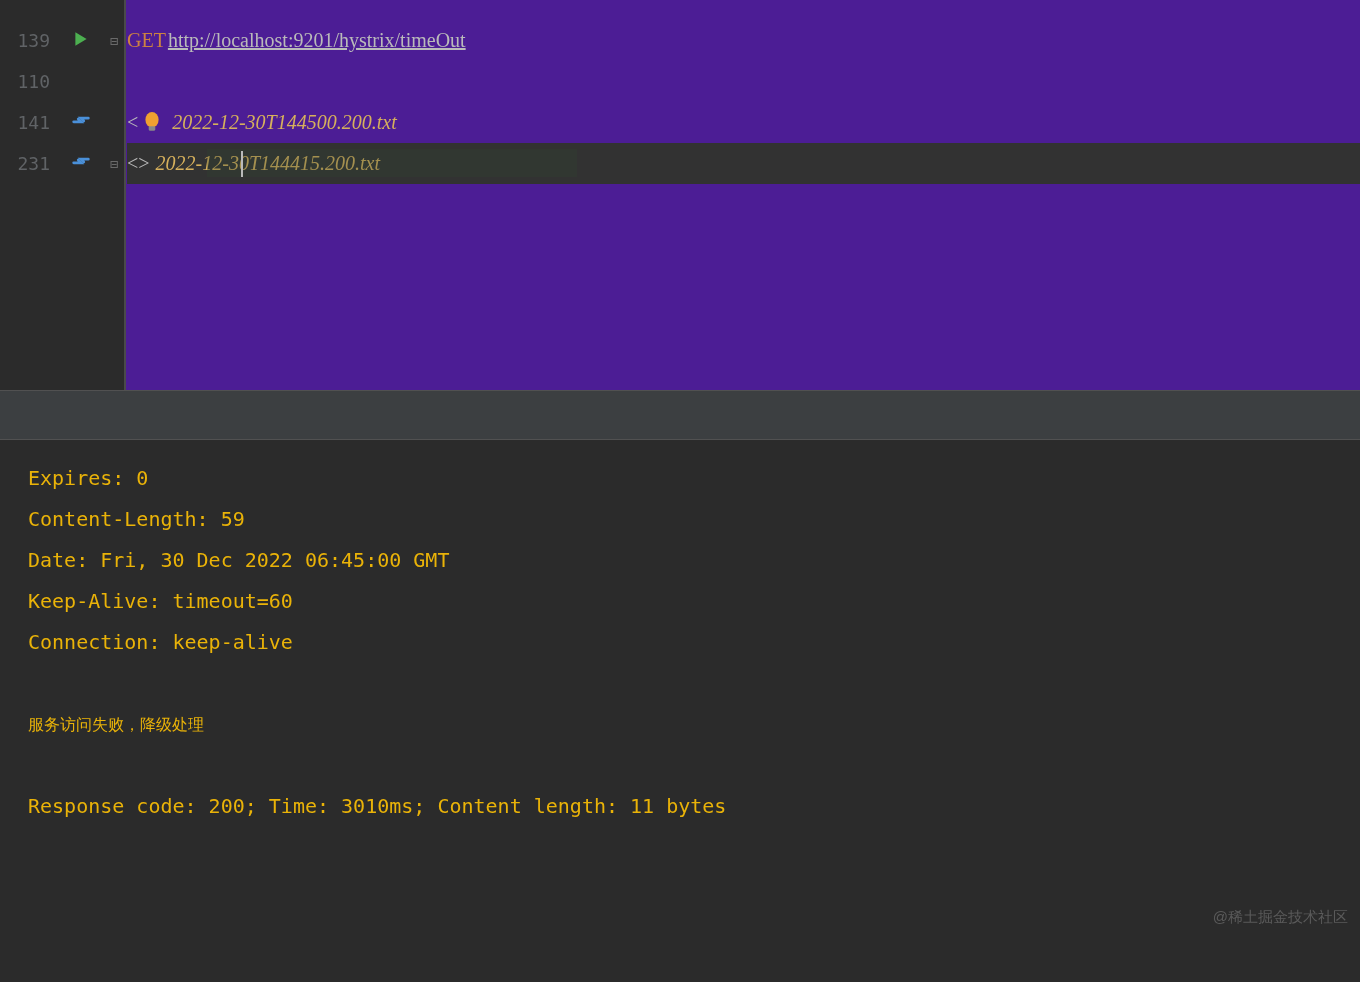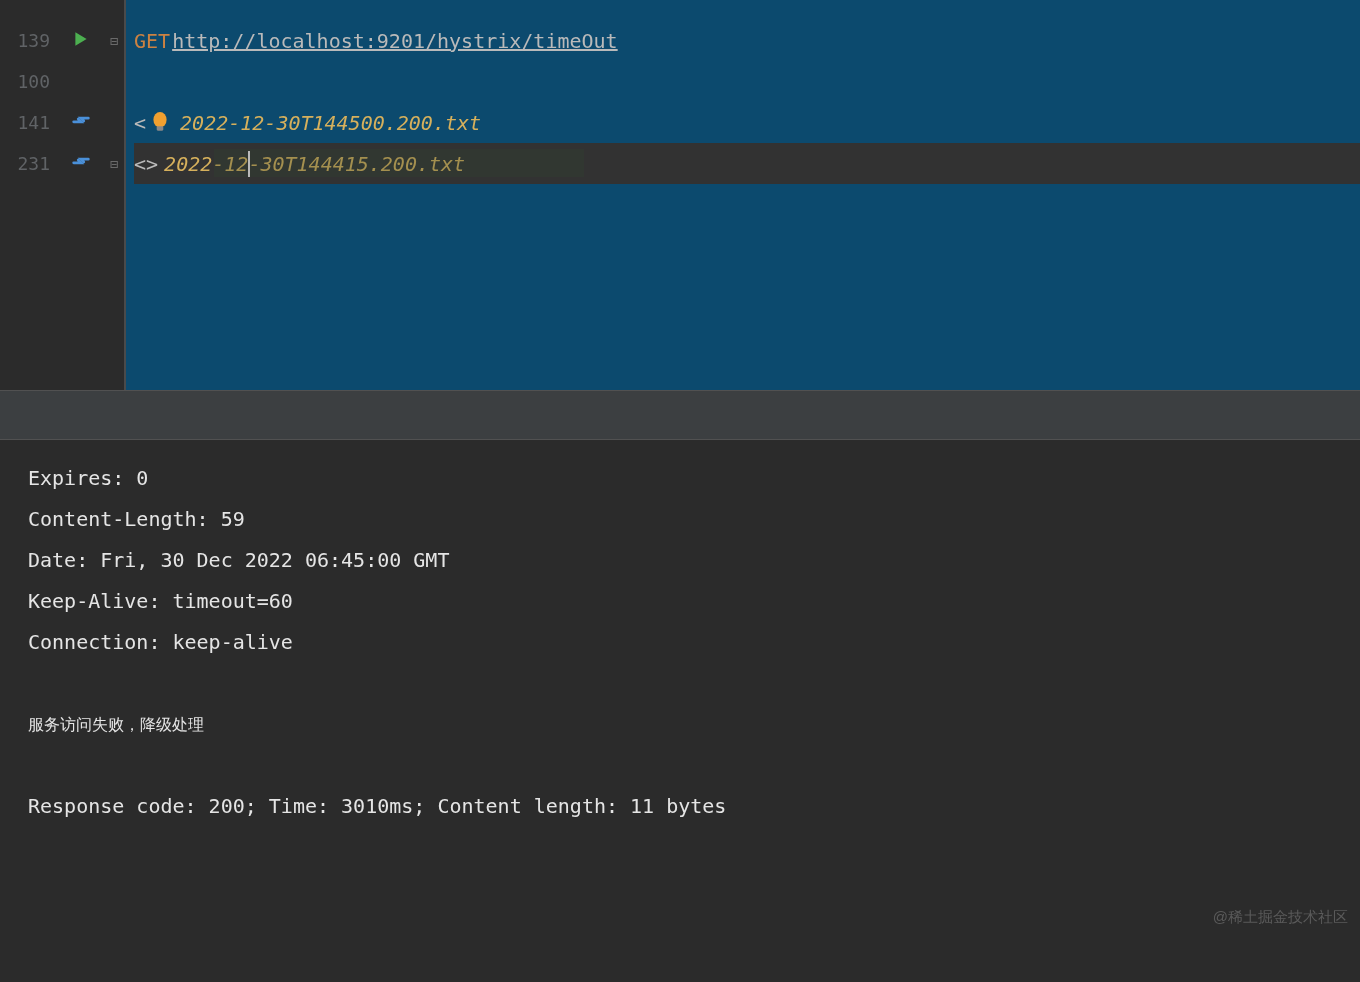--- a/index.html
+++ b/index.html
@@ -9,21 +9,21 @@
       font-size: 20px;
       color: #bababa;
       width: 1360px;
       height: 982px;
       overflow: hidden;
       position: relative;
     }
     .editor-pane {
       height: 390px;
       display: flex;
-      background: #0c4a6e;
+      background: #4c1d95;
       position: relative;
     }
     .gutter {
       width: 58px;
       background: #2b2b2b;
       color: #606366;
       text-align: right;
       padding-top: 20px;
       line-height: 41px;
       font-size: 18px;
@@ -38,21 +38,22 @@
     .fold-col {
       width: 22px;
       padding-top: 20px;
       background: #2b2b2b;
       border-right: 2px solid #4a4a4a;
     }
     .fold-cell { height: 41px; display: flex; align-items: center; justify-content: center; color: #606366; }
     .code-area {
       flex: 1;
       padding-top: 20px;
-      padding-left: 8px;
+      padding-left: 1px;
+      font-family: Liberation Serif, serif;
     }
     .code-line {
       height: 41px;
       display: flex;
       align-items: center;
       position: relative;
     }
     .code-line.current {
       background: #323232;
     }
@@ -92,21 +93,21 @@
       height: 50px;
       background: #3c3f41;
       border-top: 1px solid #515151;
       border-bottom: 1px solid #515151;
     }
     .output-pane {
       padding: 18px 28px;
       background: #2b2b2b;
       line-height: 41px;
       font-size: 20px;
-      color: #e5e5e5;
+      color: #eab308;
     }
     .output-line { height: 41px; white-space: pre; }
     .output-body {
       font-family: -apple-system, 'PingFang SC', sans-serif;
       font-size: 16px;
     }
     .watermark {
       position: absolute;
       right: 12px;
       bottom: 55px;
@@ -118,21 +119,21 @@
     .arrow-icon svg { width: 22px; height: 22px; }
     .bulb-svg svg { width: 18px; height: 22px; }
     .fold-icon { font-size: 14px; color: #6a6a6a; }
   </style>
 </head>
 <body>
 
 <div class="editor-pane">
   <div class="gutter">
     <div class="gutter-line">139</div>
-    <div class="gutter-line">100</div>
+    <div class="gutter-line">110</div>
     <div class="gutter-line">141</div>
     <div class="gutter-line">231</div>
   </div>
 
   <div class="action-col">
     <div class="action-cell">
       <span class="run-icon">
         <svg viewBox="0 0 16 16">
             <path d="M3 2 L13 8 L3 14 Z" fill="#4caf50"></path>
           </svg>

